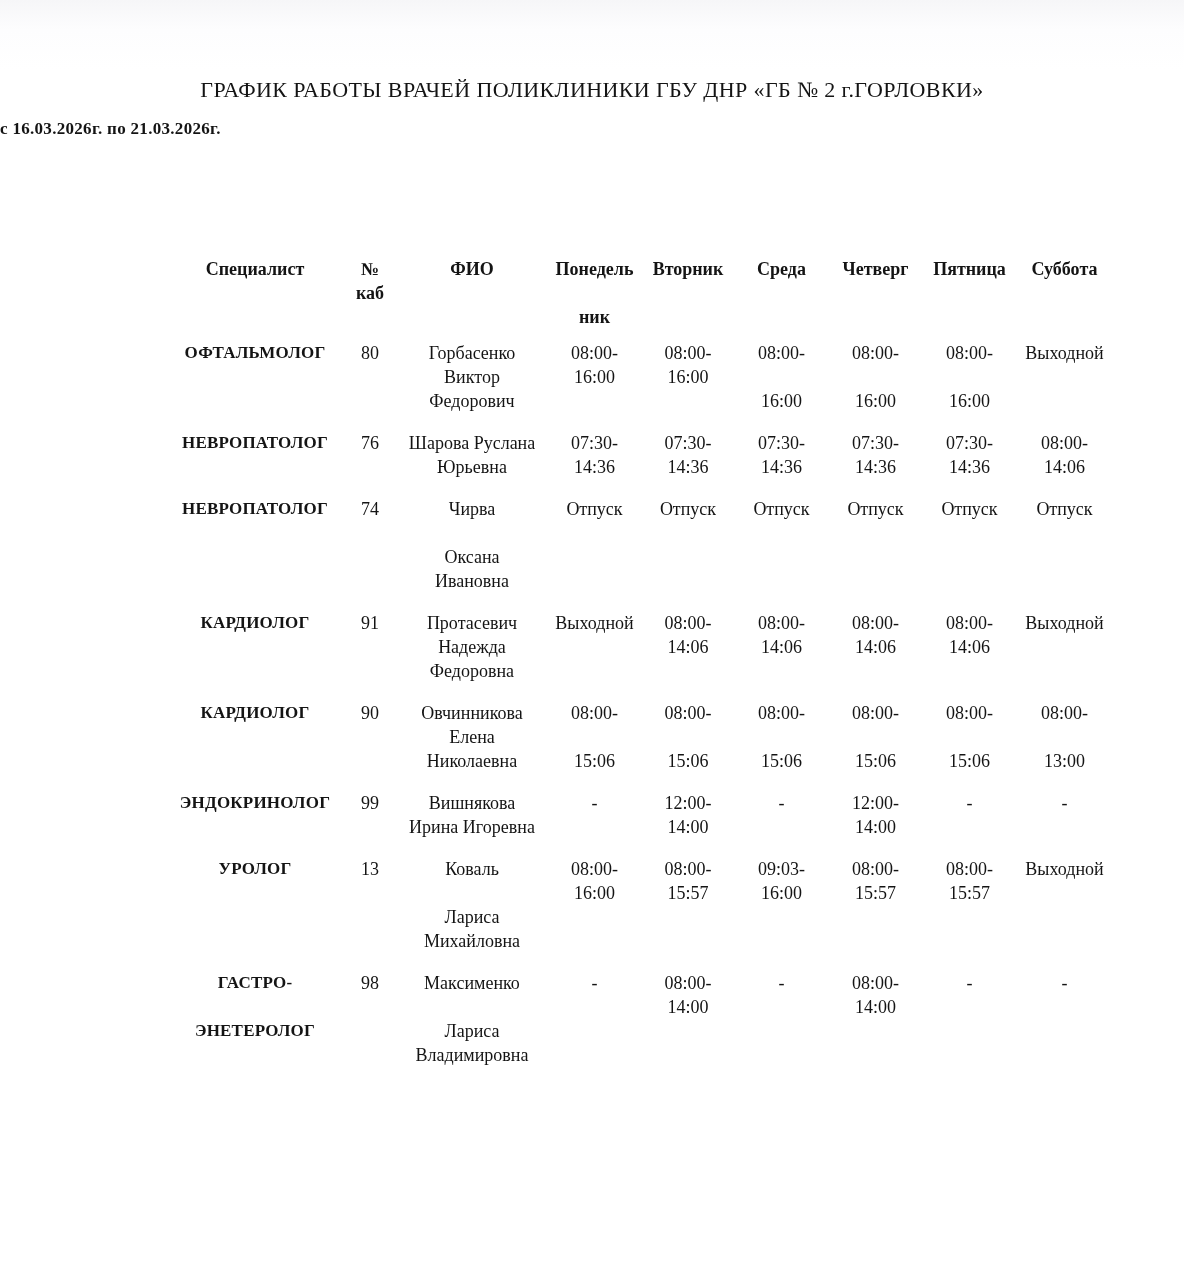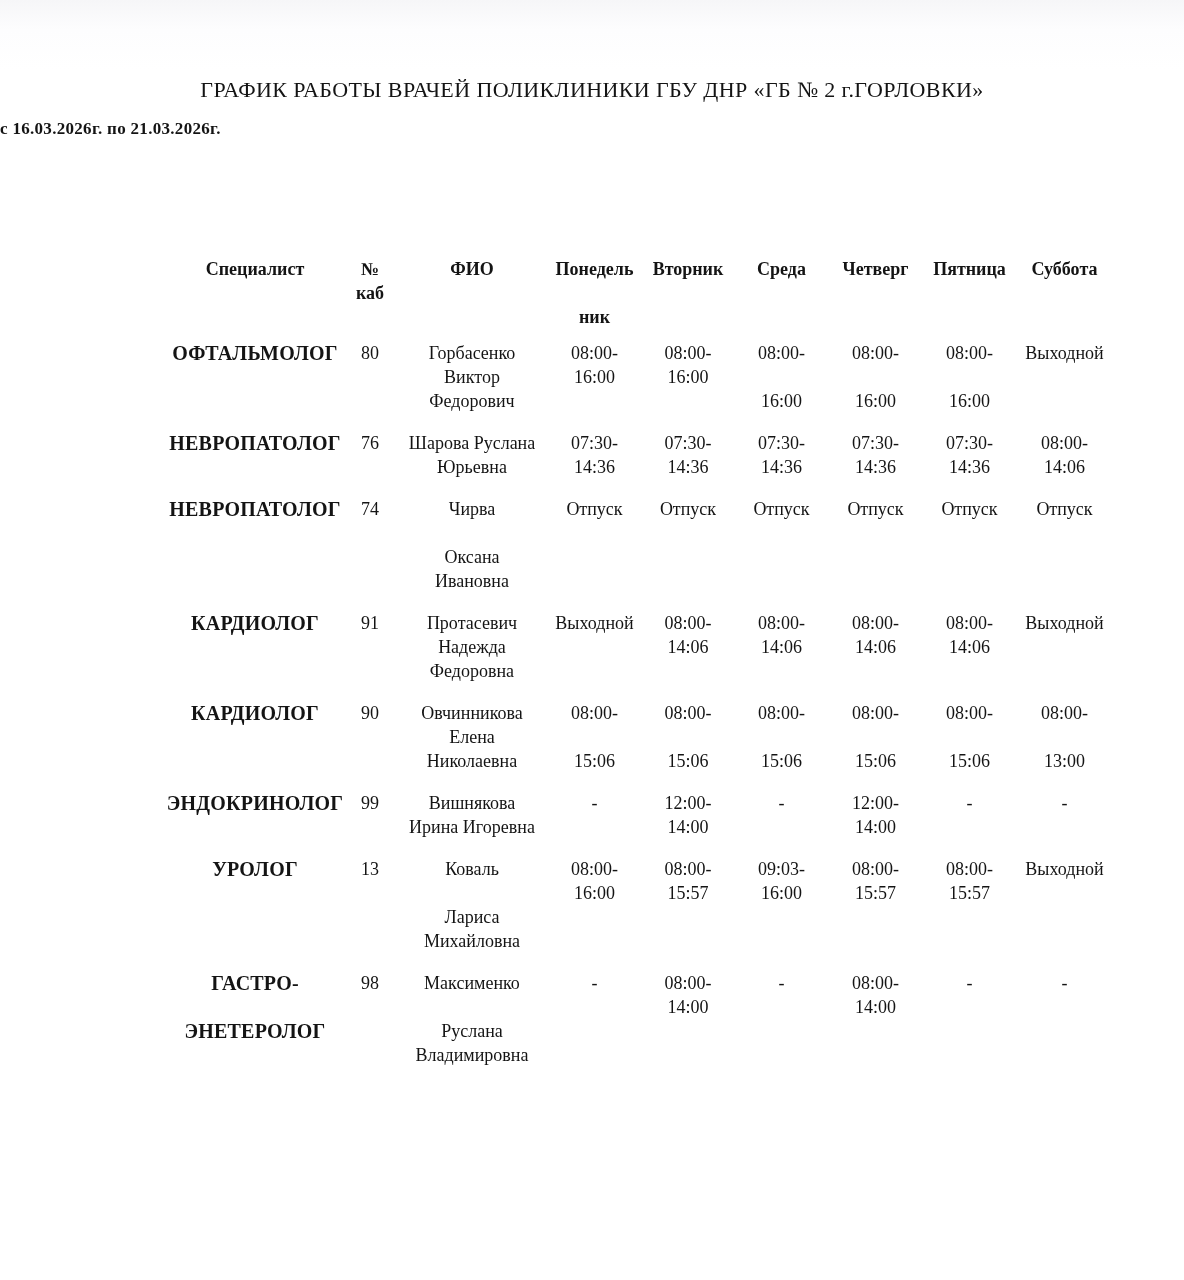--- a/index.html
+++ b/index.html
@@ -52,21 +52,21 @@
     white-space: pre-line;
     padding-bottom: 18px;
   }
   .thead .td {
     font-weight: bold;
     padding-bottom: 12px;
   }
   .spec {
     font-weight: bold;
     letter-spacing: 0.2px;
-    font-size: 20px;
+    font-size: 17px;
   }
   
   .c1 { width: 178px; text-align: center; }
   .c2 { width: 52px; }
   .c3 { width: 152px; }
   .c4 { width: 93px; }
   .c5 { width: 94px; }
   .c6 { width: 93px; }
   .c7 { width: 95px; }
   .c8 { width: 93px; }
@@ -233,21 +233,21 @@
     </div>
 
 
     <div class="tr">
       <div class="td spec">ГАСТРО-
 
 ЭНЕТЕРОЛОГ</div>
       <div class="td">98</div>
       <div class="td">Максименко
 
-Руслана
+Лариса
 Владимировна</div>
       <div class="td">-</div>
       <div class="td">08:00-
 14:00</div>
       <div class="td">-</div>
       <div class="td">08:00-
 14:00</div>
       <div class="td">-</div>
       <div class="td">-</div>
     </div>

